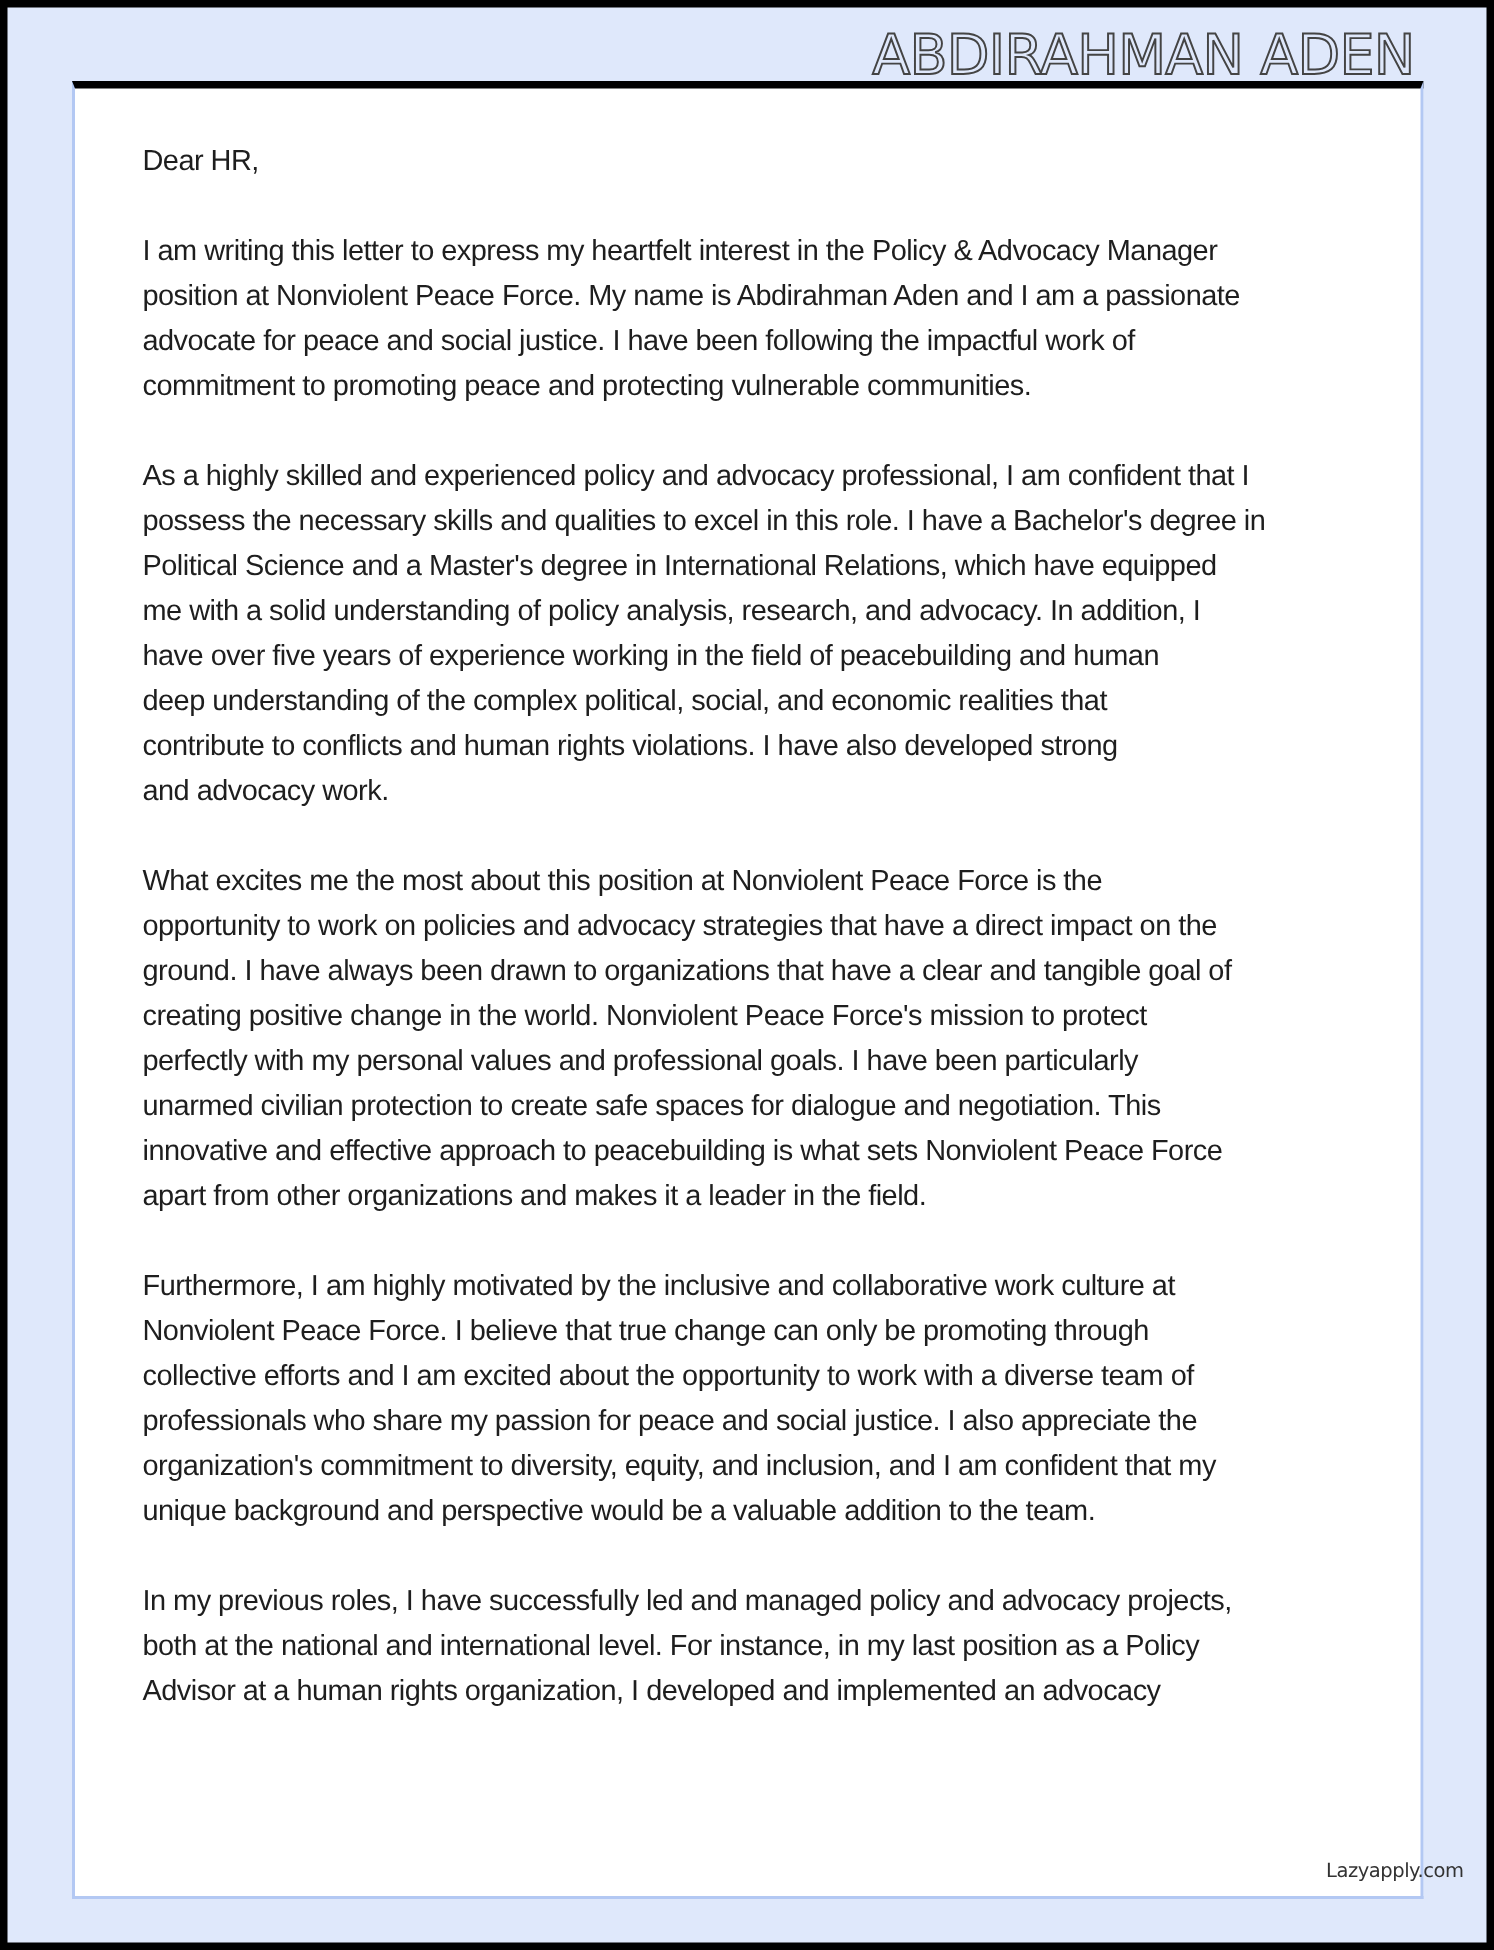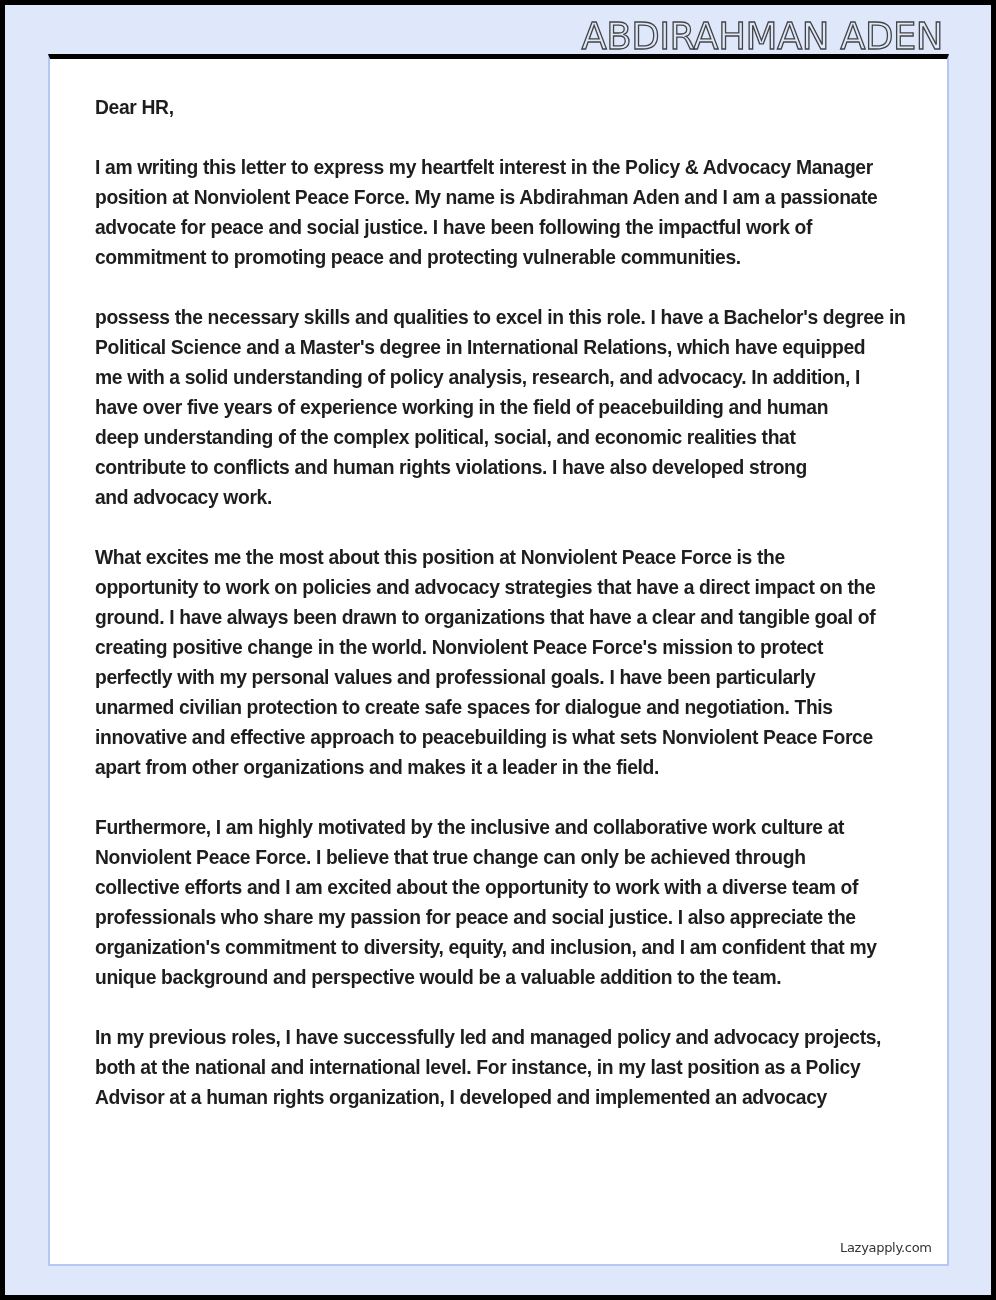--- a/index.html
+++ b/index.html
@@ -28,24 +28,24 @@
     border-left: 2px solid #b3c8f3;
     border-right: 2px solid #b3c8f3;
     border-bottom: 2px solid #b3c8f3;
   }
   .letter {
     position: absolute; left: 95px; top: 93px; width: 820px;
     font-size: 19.3px; line-height: 30px; color: #1e1e1e;
     letter-spacing: -0.35px;
     z-index: 2;
   }
-  .para { margin: 0 0 30px 0; font-weight: bold; }
+  .para { margin: 0 0 30px 0; }
   .line { display: block; white-space: nowrap; }
   .watermark {
-    position: absolute; left: 840px; top: 1240px;
+    position: absolute; left: 884px; top: 1240px;
     font-size: 13px; color: #333; z-index: 3; white-space: nowrap;
     font-family: "DejaVu Sans", sans-serif; letter-spacing: -0.3px;
   }
 </style>
 </head>
 <body>
 
 <div class="page">
   <div class="name">ABDIRAHMAN ADEN</div>
   <div class="sheet"></div>
@@ -55,20 +55,21 @@
   <p class="para">Dear HR,</p>
 
   <p class="para">
     <span class="line">I am writing this letter to express my heartfelt interest in the Policy &amp; Advocacy Manager</span>
     <span class="line">position at Nonviolent Peace Force. My name is Abdirahman Aden and I am a passionate</span>
     <span class="line">advocate for peace and social justice. I have been following the impactful work of</span>
     <span class="line">commitment to promoting peace and protecting vulnerable communities.</span>
   </p>
 
   <p class="para">
+    <span class="line">As a highly skilled and experienced policy and advocacy professional, I am confident that I</span>
     <span class="line">possess the necessary skills and qualities to excel in this role. I have a Bachelor's degree in</span>
     <span class="line">Political Science and a Master's degree in International Relations, which have equipped</span>
     <span class="line">me with a solid understanding of policy analysis, research, and advocacy. In addition, I</span>
     <span class="line">have over five years of experience working in the field of peacebuilding and human</span>
     <span class="line">deep understanding of the complex political, social, and economic realities that</span>
     <span class="line">contribute to conflicts and human rights violations. I have also developed strong</span>
     <span class="line">and advocacy work.</span>
   </p>
 
   <p class="para">
@@ -77,21 +78,21 @@
     <span class="line">ground. I have always been drawn to organizations that have a clear and tangible goal of</span>
     <span class="line">creating positive change in the world. Nonviolent Peace Force's mission to protect</span>
     <span class="line">perfectly with my personal values and professional goals. I have been particularly</span>
     <span class="line">unarmed civilian protection to create safe spaces for dialogue and negotiation. This</span>
     <span class="line">innovative and effective approach to peacebuilding is what sets Nonviolent Peace Force</span>
     <span class="line">apart from other organizations and makes it a leader in the field.</span>
   </p>
 
   <p class="para">
     <span class="line">Furthermore, I am highly motivated by the inclusive and collaborative work culture at</span>
-    <span class="line">Nonviolent Peace Force. I believe that true change can only be achieved through</span>
+    <span class="line">Nonviolent Peace Force. I believe that true change can only be promoting through</span>
     <span class="line">collective efforts and I am excited about the opportunity to work with a diverse team of</span>
     <span class="line">professionals who share my passion for peace and social justice. I also appreciate the</span>
     <span class="line">organization's commitment to diversity, equity, and inclusion, and I am confident that my</span>
     <span class="line">unique background and perspective would be a valuable addition to the team.</span>
   </p>
 
   <p class="para">
     <span class="line">In my previous roles, I have successfully led and managed policy and advocacy projects,</span>
     <span class="line">both at the national and international level. For instance, in my last position as a Policy</span>
     <span class="line">Advisor at a human rights organization, I developed and implemented an advocacy</span>

